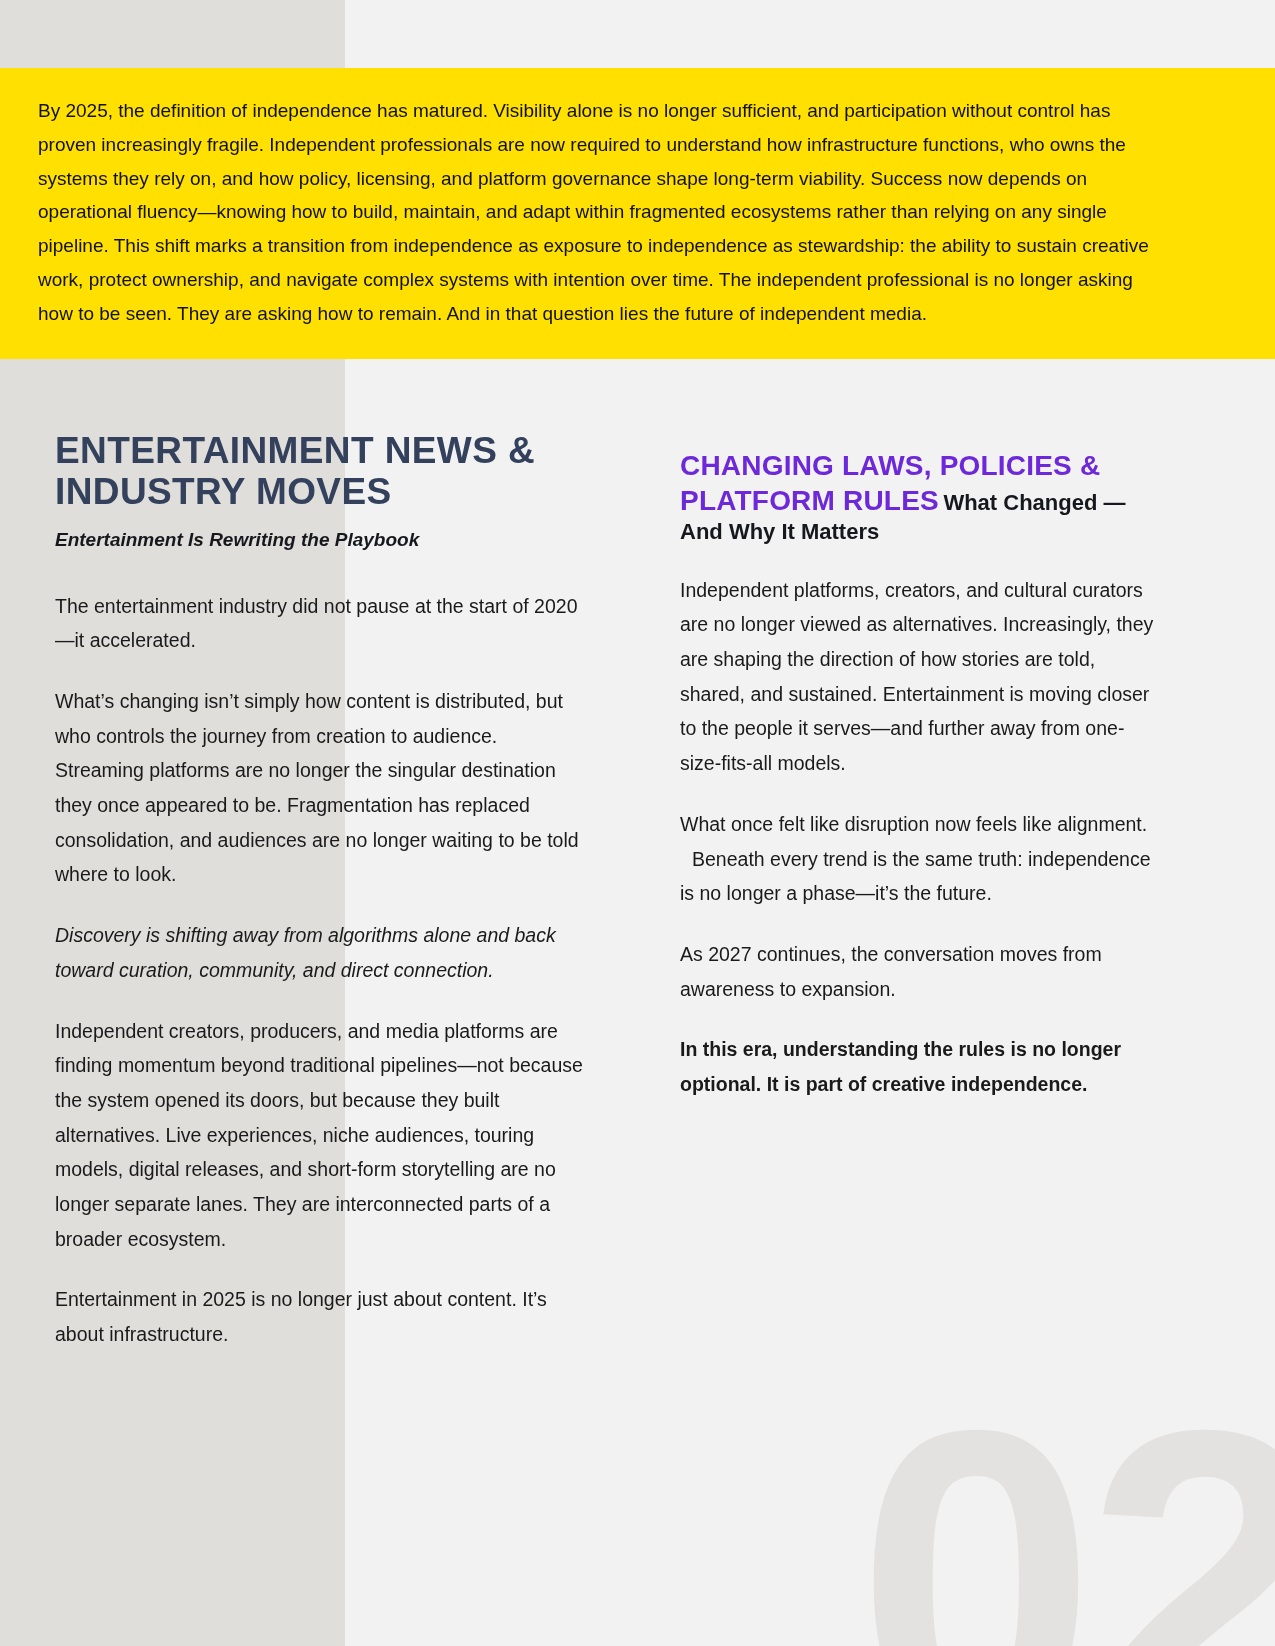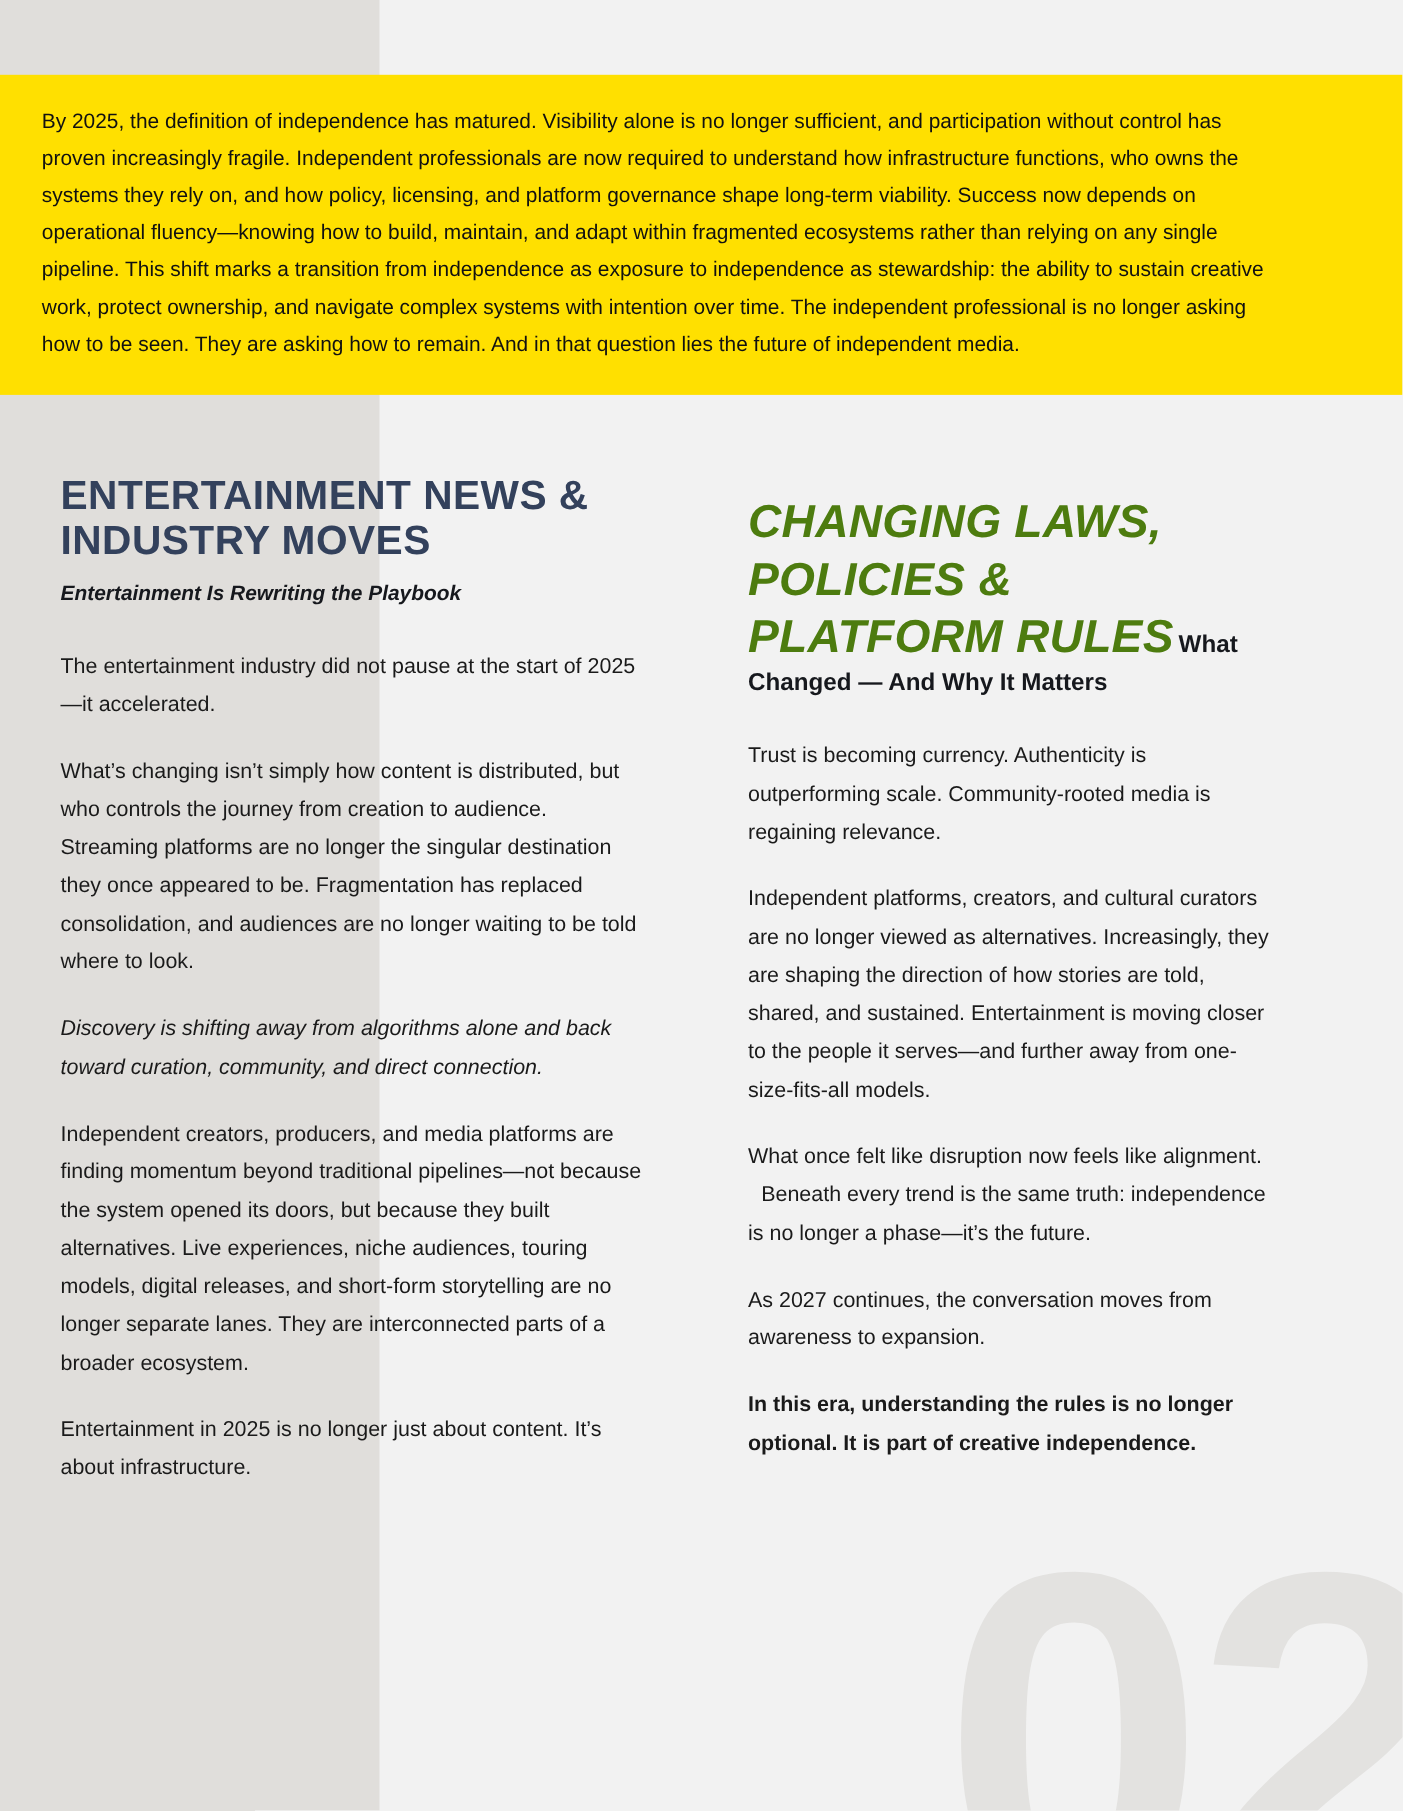--- a/index.html
+++ b/index.html
@@ -79,27 +79,26 @@
   h2.section-title {
     margin: 0;
     font-size: 37px;
     line-height: 1.12;
     font-weight: bold;
     color: #33415c;
     letter-spacing: 0.4px;
   }
   h2.section-title-dark {
     margin: 0;
-    font-size: 42px;
+    font-size: 28px;
     line-height: 1.25;
     font-weight: bold;
-    color: #4d7c0f;
+    color: #6d28d9;
     letter-spacing: 0.2px;
     display: inline;
-    font-style: italic;
   }
   .kicker-inline {
     font-size: 22px;
     font-weight: bold;
     color: #16181d;
     line-height: 1.3;
   }
   .subhead {
     margin: 14px 0 0 0;
     font-size: 19px;
@@ -148,34 +147,33 @@
   <div class="yellow-block">
     <p>By 2025, the definition of independence has matured. Visibility alone is no longer sufficient, and participation without control has proven increasingly fragile. Independent professionals are now required to understand how infrastructure functions, who owns the systems they rely on, and how policy, licensing, and platform governance shape long-term viability. Success now depends on operational fluency—knowing how to build, maintain, and adapt within fragmented ecosystems rather than relying on any single pipeline. This shift marks a transition from independence as exposure to independence as stewardship: the ability to sustain creative work, protect ownership, and navigate complex systems with intention over time. The independent professional is no longer asking how to be seen. They are asking how to remain. And in that question lies the future of independent media.</p>
   </div>
 
   <div class="columns">
 
     <div class="col-left">
       <h2 class="section-title">ENTERTAINMENT NEWS &amp; INDUSTRY MOVES</h2>
       <div class="subhead">Entertainment Is Rewriting the Playbook</div>
 
-      <p class="body first">The entertainment industry did not pause at the start of 2025—it accelerated.</p>
+      <p class="body first">The entertainment industry did not pause at the start of 2020—it accelerated.</p>
       <p class="body">What’s changing isn’t simply how content is distributed, but who controls the journey from creation to audience. Streaming platforms are no longer the singular destination they once appeared to be. Fragmentation has replaced consolidation, and audiences are no longer waiting to be told where to look.</p>
       <p class="body italic-bold">Discovery is shifting away from algorithms alone and back toward curation, community, and direct connection.</p>
       <p class="body">Independent creators, producers, and media platforms are finding momentum beyond traditional pipelines—not because the system opened its doors, but because they built alternatives. Live experiences, niche audiences, touring models, digital releases, and short-form storytelling are no longer separate lanes. They are interconnected parts of a broader ecosystem.</p>
       <p class="body">Entertainment in 2025 is no longer just about content. It’s about infrastructure.</p>
     </div>
 
     <div class="col-right">
       <div class="right-title-wrap">
         <h2 class="section-title-dark">CHANGING LAWS, POLICIES &amp; PLATFORM RULES</h2>
         <span class="kicker-inline">What Changed — And Why It Matters</span>
       </div>
 
-      <p class="body first">Trust is becoming currency. Authenticity is outperforming scale. Community-rooted media is regaining relevance.</p>
       <p class="body">Independent platforms, creators, and cultural curators are no longer viewed as alternatives. Increasingly, they are shaping the direction of how stories are told, shared, and sustained. Entertainment is moving closer to the people it serves—and further away from one-size-fits-all models.</p>
 
       <p class="body"><span>What once felt like disruption now feels like alignment. </span><span class="strong">Beneath every trend is the same truth: independence is no longer a phase—it’s the future.</span></p>
 
       <p class="body">As 2027 continues, the conversation moves from awareness to expansion.</p>
       <p class="body bold-block">In this era, understanding the rules is no longer optional. It is part of creative independence.</p>
     </div>
 
   </div>
 </div>

